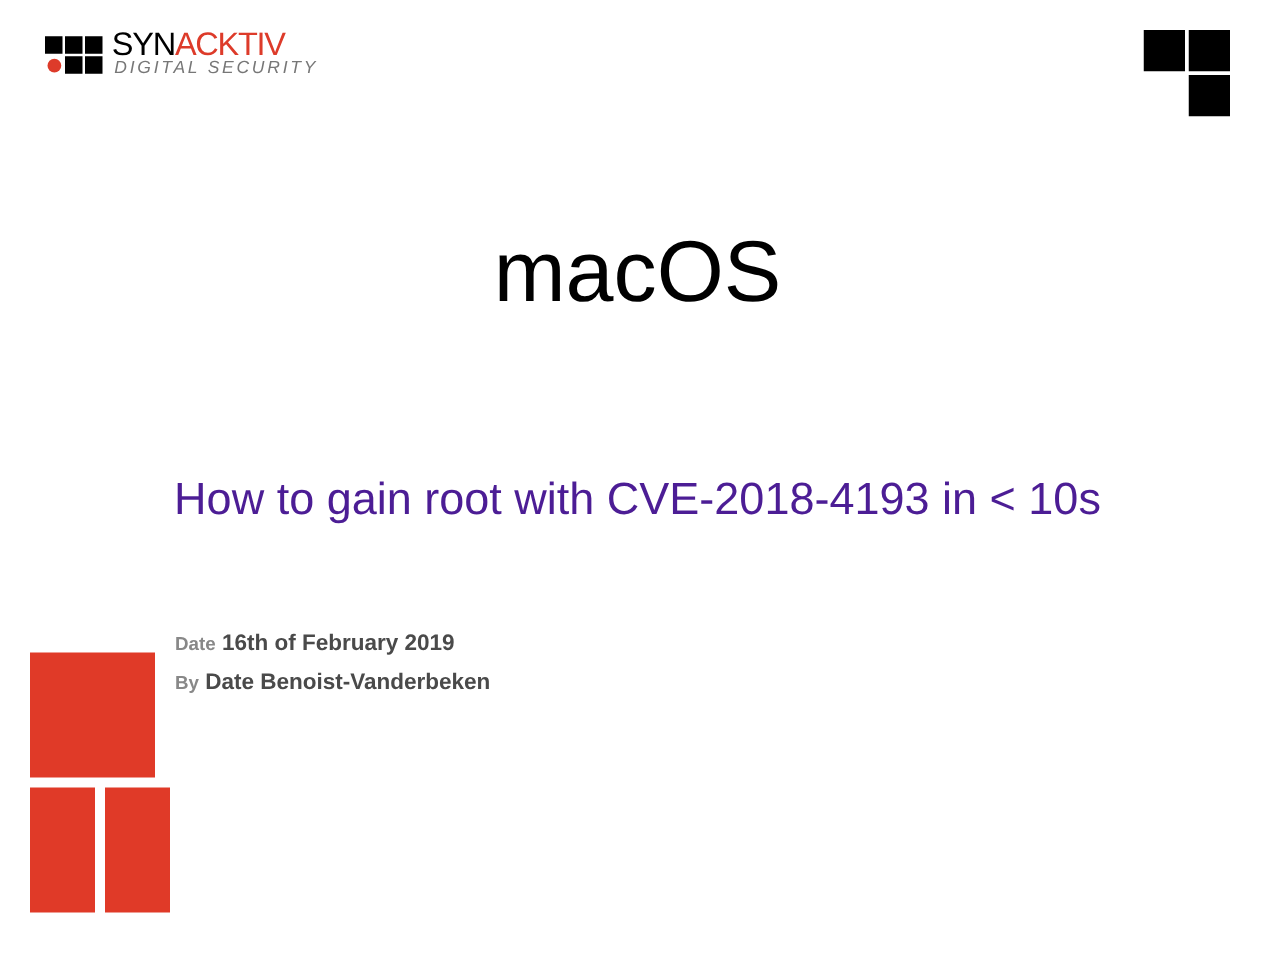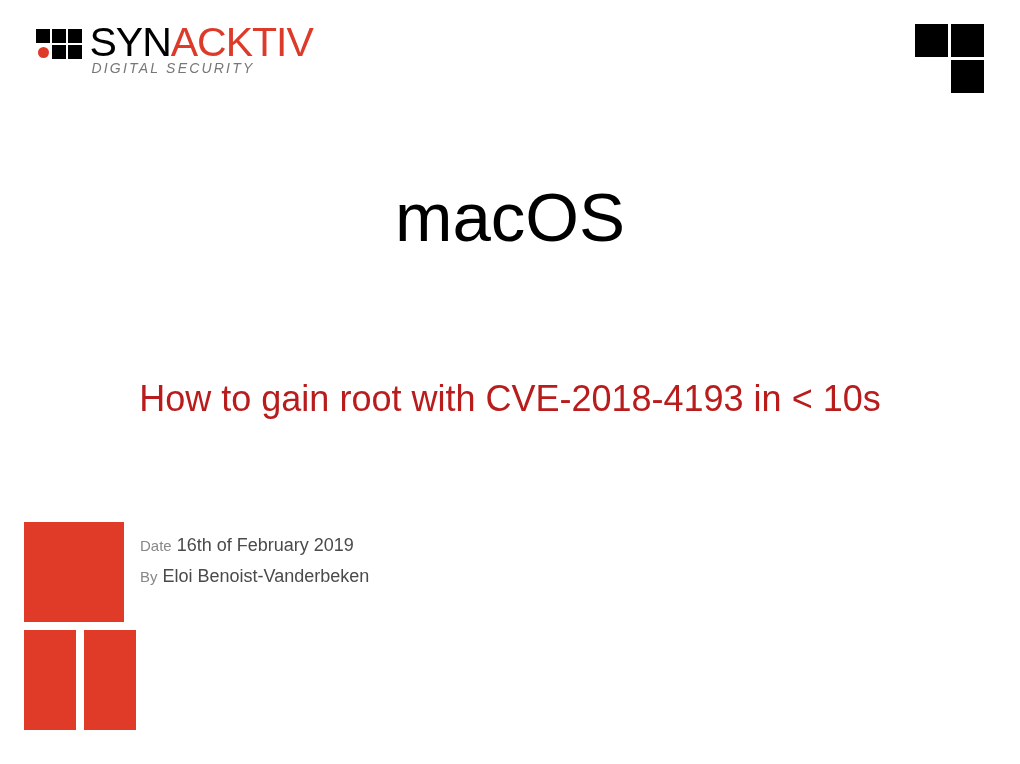--- a/index.html
+++ b/index.html
@@ -47,21 +47,21 @@
       background: #dd3b2a;
       border-radius: 50%;
       top: 2px;
       left: 2px;
     }
     .logo-text {
       display: inline-block;
       vertical-align: top;
     }
     .logo-main {
-      font-size: 41px;
+      font-size: 26px;
       font-weight: 400;
       letter-spacing: -1px;
       line-height: 1;
     }
     .logo-syn {
       color: #000;
     }
     .logo-acktiv {
       color: #dd3b2a;
     }
@@ -98,30 +98,31 @@
       color: #000;
       font-weight: 400;
     }
     .subtitle {
       position: absolute;
       top: 378px;
       left: 0;
       width: 100%;
       text-align: center;
       font-size: 36px;
-      color: #b91c1c;
+      color: #4c1d95;
       font-weight: 400;
     }
     .meta-block {
       position: absolute;
-      top: 530px;
+      top: 499px;
       left: 140px;
       color: #4a4a4a;
       font-size: 18px;
       line-height: 1.7;
+      font-weight: bold;
     }
     .meta-block .label {
       font-size: 15px;
       color: #888;
     }
     .bottom-squares {
       position: absolute;
       bottom: 30px;
       left: 20px;
       width: 120px;
@@ -174,21 +175,21 @@
 
 <div class="subtitle">How to gain root with CVE-2018-4193 in &lt; 10s</div>
 
 <div class="meta-block">
   <div>
     <span class="label">Date</span>
     <span>16th of February 2019</span>
   </div>
   <div>
     <span class="label">By</span>
-    <span>Eloi Benoist-Vanderbeken</span>
+    <span>Date Benoist-Vanderbeken</span>
   </div>
 </div>
 
 <div class="bottom-squares">
   <div class="bs-row">
       <div class="bs"></div>
     </div>
   <div class="bs-row">
       <div class="bs"></div>
       <div class="bs"></div>

